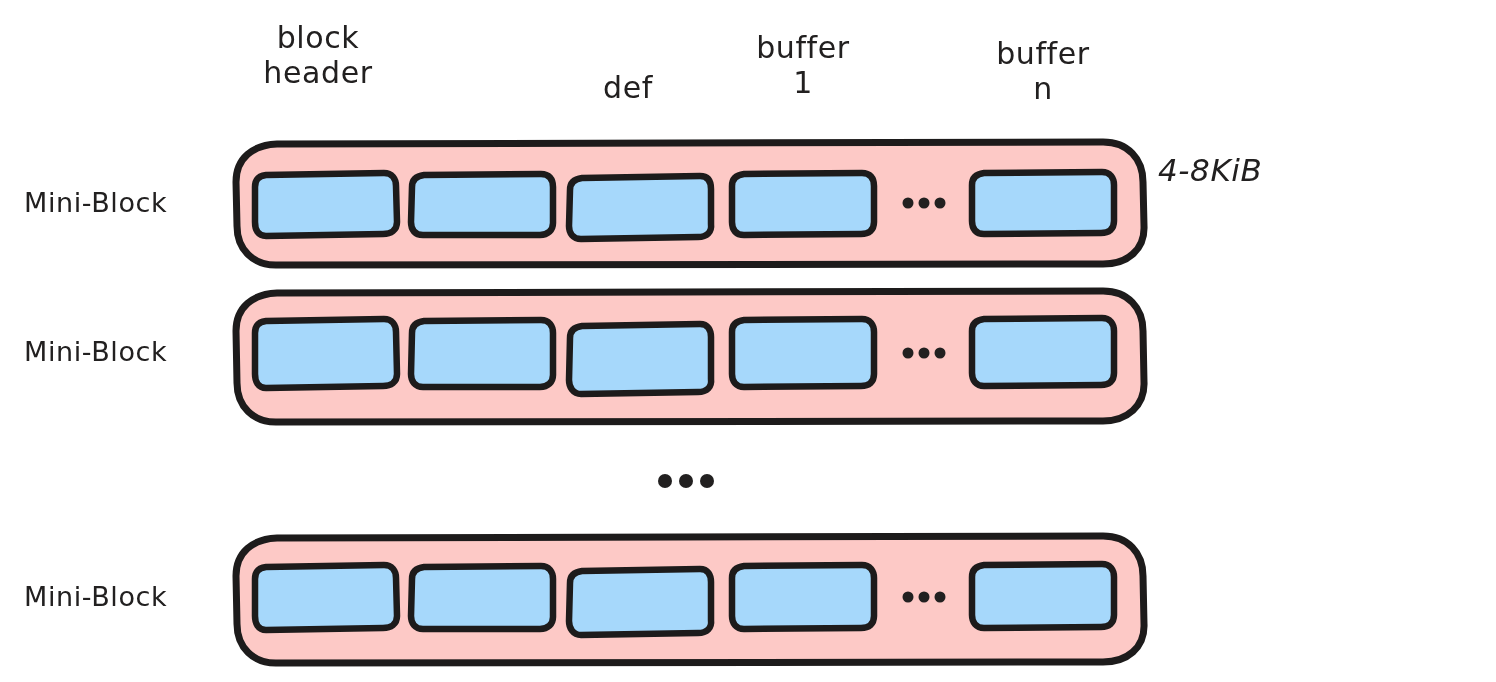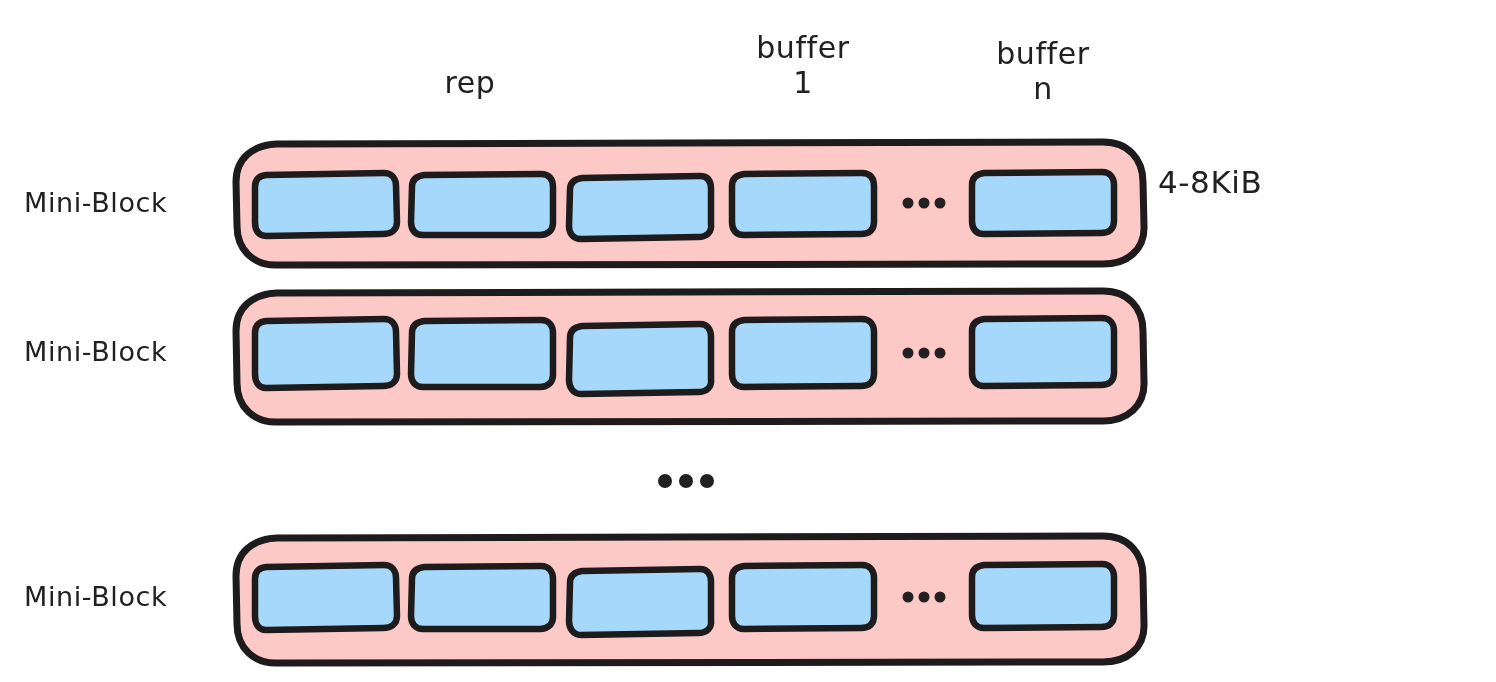--- a/index.html
+++ b/index.html
@@ -181,39 +181,43 @@
 
     <g fill="#222020">
       <circle cx="665" cy="481" r="7"></circle>
       <circle cx="686" cy="481" r="7"></circle>
       <circle cx="707" cy="481" r="7"></circle>
     </g>
   </svg>
 
   <div class="layer">
 
-
-    <div class="hand col-label" style="left:390px; width:160px; top:65px;">
-      <span class="l1">rep</span>
-    </div>
-
+    <div class="hand col-label" style="left:218px; width:200px; top:20px;">
+      <span class="l1">block</span>
+      <span class="l2">header</span>
+    </div>
+
+
+    <div class="hand col-label" style="left:548px; width:160px; top:70px;">
+      <span class="l1">def</span>
+    </div>
 
     <div class="hand col-label" style="left:703px; width:200px; top:30px;">
       <span class="l1">buffer</span>
       <span class="l2">1</span>
     </div>
 
     <div class="hand col-label" style="left:943px; width:200px; top:36px;">
       <span class="l1">buffer</span>
       <span class="l2">n</span>
     </div>
 
     <div class="hand row-label" style="left:24px; top:187px;">Mini-Block</div>
 
     <div class="hand row-label" style="left:24px; top:336px;">Mini-Block</div>
 
     <div class="hand row-label" style="left:24px; top:581px;">Mini-Block</div>
 
-    <div class="hand side-note" style="left:1158px; top:164px;">4-8KiB</div>
+    <div class="hand side-note" style="left:1158px; top:152px;font-style:italic;">4-8KiB</div>
 
 
   </div>
 </div>
 
 </body></html>

